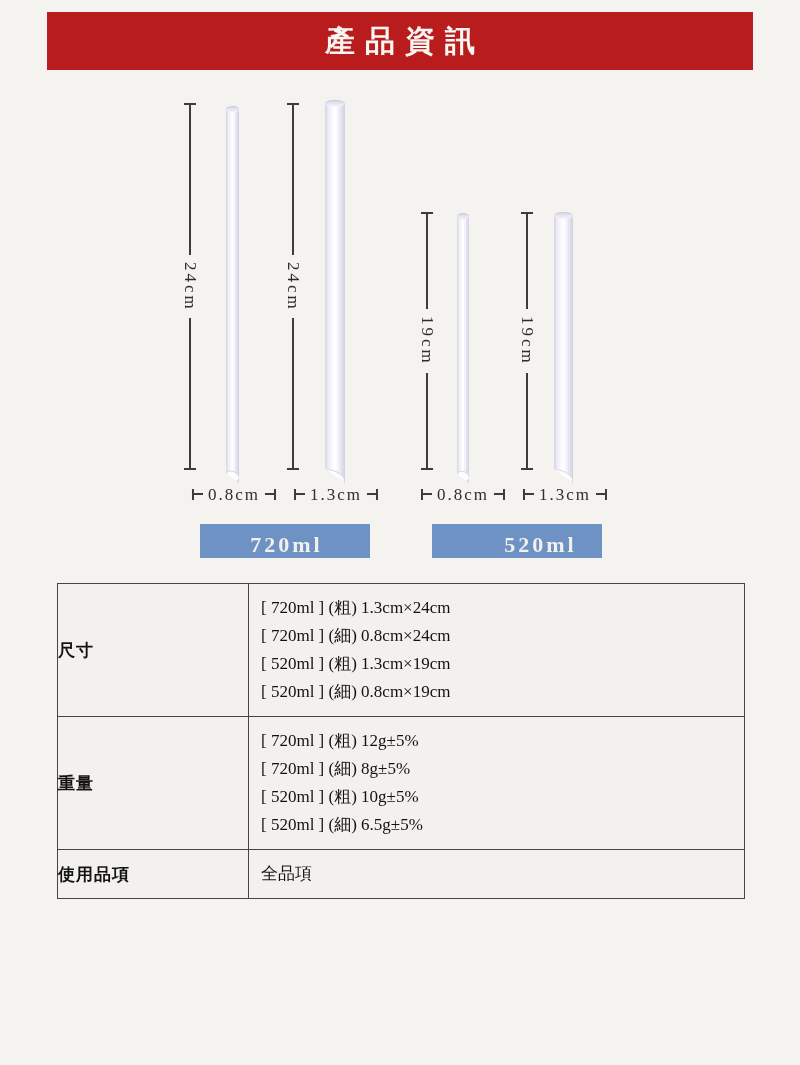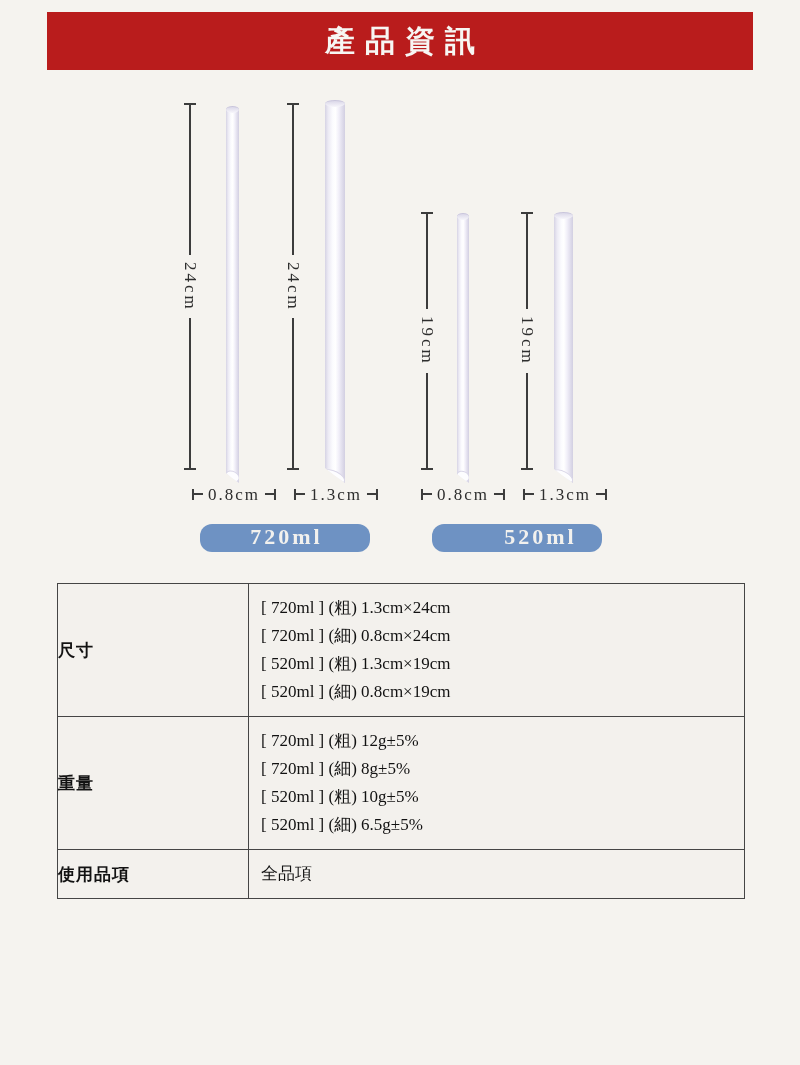--- a/index.html
+++ b/index.html
@@ -66,22 +66,22 @@
   .tickL, .tickR { position:relative; width:9px; height:11px; flex:0 0 auto; }
   .tickL { border-left:2px solid #3c3c3c; }
   .tickR { border-right:2px solid #3c3c3c; }
   .tickL::after, .tickR::after {
     content:""; position:absolute; top:4.5px; width:9px; height:1.5px; background:#3c3c3c;
   }
   .tickL::after { left:0; } .tickR::after { right:0; }
 
   
   .badge {
-    position:absolute; top:524px; width:170px; height:28px;
-    background:#6e92c3; display:flex; align-items:flex-start; justify-content:center;border-radius:12px;
+    position:absolute; top:524px; width:170px; height:34px;
+    background:#6e92c3; display:flex; align-items:flex-end; justify-content:center;
   }
   .badge span {
     color:#f2f1ee; font-size:22px; font-weight:bold;
     letter-spacing:3px; text-indent:3px;
   }
   .badge-720 { left:200px; } .badge-520 { left:432px;padding-left:44px; }
 
   
   table.spec {
     position:absolute; left:57px; top:583px; width:688px;

